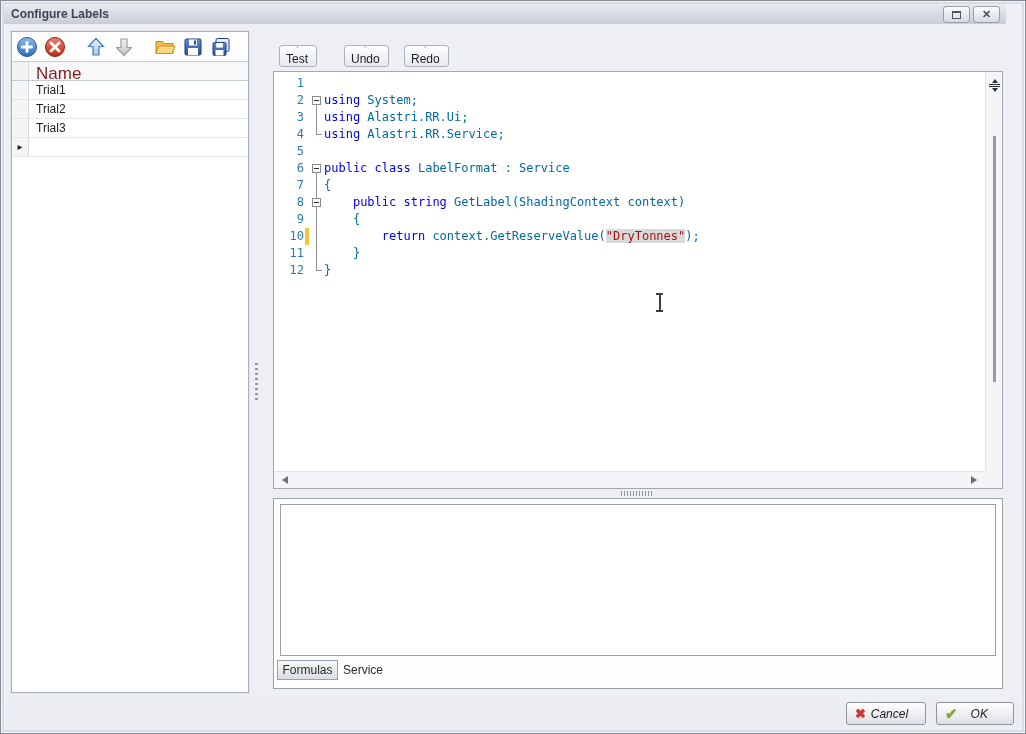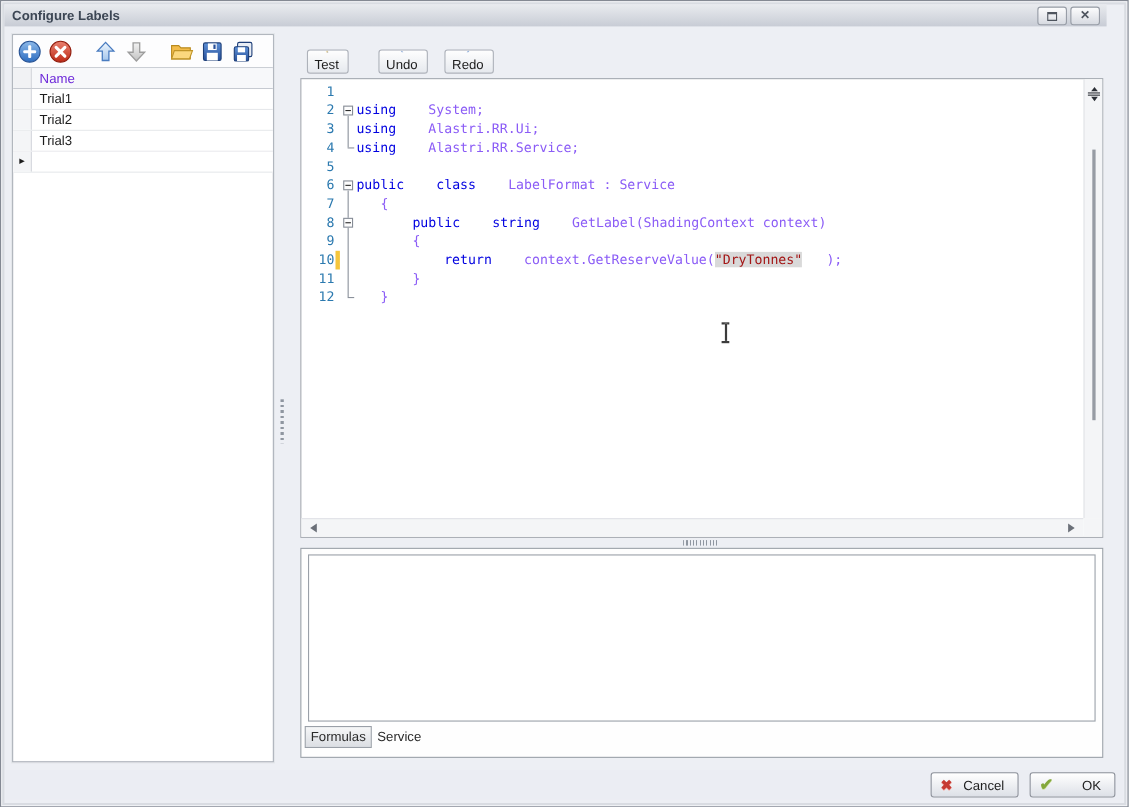--- a/index.html
+++ b/index.html
@@ -18,21 +18,21 @@
   .glyph-close { font-size:11px; font-weight:bold; color:#4e545e; line-height:1; }
   
   .left-panel { position:absolute; left:10px; top:30px; width:238px; height:662px;
                 background:#ffffff; border:1px solid #aab0b8; box-shadow:0 0 0 1px #e3e6ea; }
   .lp-toolbar { height:29px; display:flex; align-items:center; padding:3px 2px 2px 4px; background:#fdfdfe; }
   .tbi { width:22px; height:22px; display:flex; align-items:center; justify-content:center; margin-right:6px; }
   .tbi.grp { margin-left:13px; }
   .grid { border-top:1px solid #c6cad1; }
   .grid-header { display:flex; height:19px; background:#f7f8fa; border-bottom:1px solid #c6cad1; }
   .gh-ind { width:17px; background:#f1f2f4; border-right:1px solid #d5d8dd; }
-  .gh-name { flex:1; font-size:12px; color:#6d28d9; padding:2px 0 0 7px; }
+  .gh-name { flex:1; font-size:17px; color:#7f1d1d; padding:2px 0 0 7px; }
   .grid-row { display:flex; height:19px; border-bottom:1px solid #e6e8eb; background:#fff; }
   .row-indicator { width:17px; background:#f4f5f7; border-right:1px solid #d5d8dd; display:flex; align-items:center; justify-content:center; }
   .row-arrow { font-size:10px; color:#1c1c1c; line-height:1; }
   .row-name { flex:1; font-size:12px; color:#1d1d1d; padding:2px 0 0 7px; white-space:nowrap; }
   
   .vsplit { position:absolute; left:249px; top:30px; width:14px; height:662px; }
   .vgrip { position:absolute; left:5px; top:332px; width:3px; height:40px;
            background:repeating-linear-gradient(180deg,#8f96a0 0 2px,transparent 2px 5px); }
   
   .ebtn { position:absolute; top:44px; height:22px; border:1px solid #aeb2ba; border-radius:3px;
@@ -47,21 +47,21 @@
           font-family:"DejaVu Sans Mono",monospace; font-size:12px; line-height:17px; padding-top:3px; }
   .cl { display:flex; height:17px; white-space:pre; }
   .ln { width:30px; text-align:right; color:#2b79af; flex:none; }
   .mk { width:5px; flex:none; position:relative; }
   .mk-bar { position:absolute; left:1px; top:0; width:4px; height:17px; background:#f5c63c; }
   .fold { width:15px; flex:none; display:flex; align-items:center; justify-content:center; position:relative; z-index:2; }
   .fbox { width:9px; height:9px; border:1px solid #868c96; background:#fdfdfd; position:relative; display:block; }
   .fbox::after { content:""; position:absolute; left:1px; right:1px; top:3px; height:1px; background:#2b2b2b; }
   .ct { flex:1; color:#000; }
   .seg-kw { color:#0000e0; }
-  .seg-pl { color:#8b5cf6;padding-left:22px; }
+  .seg-pl { color:#0369a1; }
   .seg-str { color:#a31515; background:#d9d9d9; }
   .fold-vline { position:absolute; left:42px; width:1px; background:#8b919b; z-index:1; }
   .fold-bend { position:absolute; left:42px; width:6px; height:1px; background:#8b919b; z-index:1; }
   .vsb { position:absolute; top:0; right:0; width:17px; bottom:17px; background:#f4f5f7; border-left:1px solid #e1e3e7; }
   .vthumb { position:absolute; left:7px; top:64px; width:3px; height:246px; background:#979ca4; }
   .split-handle { position:absolute; left:3px; top:4px; width:11px; height:15px; }
   .sh-tri-up { width:0; height:0; border:3px solid transparent; border-bottom:4px solid #2b2f36; margin:0 auto; }
   .sh-bar { width:11px; height:1px; background:#2b2f36; margin:1px 0; }
   .sh-tri-dn { width:0; height:0; border:3px solid transparent; border-top:4px solid #2b2f36; margin:0 auto; }
   .hsb { position:absolute; left:0; right:17px; bottom:0; height:17px; background:#f4f5f7; border-top:1px solid #e1e3e7;
@@ -79,21 +79,21 @@
   .tab { position:absolute; top:161px; height:20px; display:flex; align-items:center; justify-content:center; font-size:12px; color:#2b2b2b; }
   .tab-formulas { left:3px; width:61px; border:1px solid #9aa0a8; background:linear-gradient(#f6f7f8,#dbdee3); }
   .tab-errors { left:66px; width:46px; background:#fefefe; }
   
   .footer { position:absolute; left:4px; right:4px; bottom:6px; height:27px; background:#ebedf3; }
   .fbtn { position:absolute; top:2px; height:23px; border:1px solid #8f939c; border-radius:3px;
           background:linear-gradient(#ffffff,#dde0e7); display:flex; align-items:center; font-size:12px; color:#1e1e1e; }
   .btn-cancel { right:95px; width:80px; }
   .btn-ok { right:7px; width:78px; }
   .fbtn .ficon { margin-left:8px; line-height:1; }
-  .fbtn .flabel { flex:1; text-align:right; margin-right:12px; }
+  .fbtn .flabel { flex:1; text-align:center; margin-right:12px;font-style:italic; }
   .icon-cancel { color:#c63a32; font-size:13px; font-weight:bold; text-shadow:0 1px 0 #f3b9b4; }
   .icon-ok { color:#84a83b; font-size:15px; font-weight:bold; text-shadow:0 1px 0 #d3e3ae; }
   
   .ibeam { position:absolute; left:653px; top:292px; width:11px; height:19px; }
   .ib-h { position:absolute; left:2px; width:7px; height:2px; background:#3c3c3c; box-shadow:0 0 1px #fff; }
   .ib-top { top:0; } .ib-bot { bottom:0; }
   .ib-v { position:absolute; left:5px; top:1px; width:1.5px; height:17px; background:#3c3c3c; box-shadow:0 0 1px #fff; }
 </style>
 </head>
 <body>

